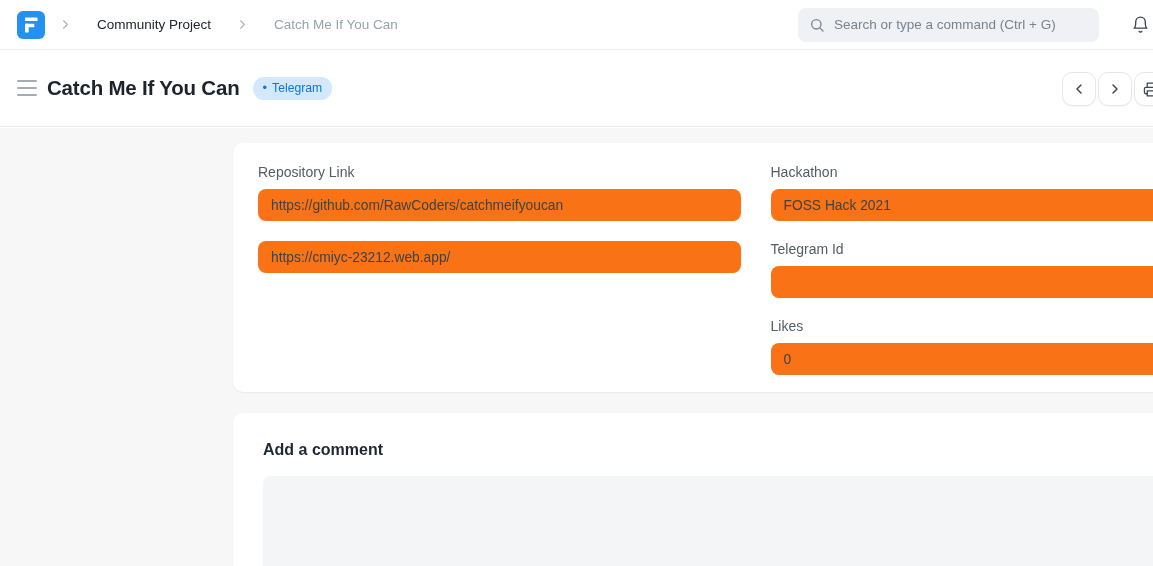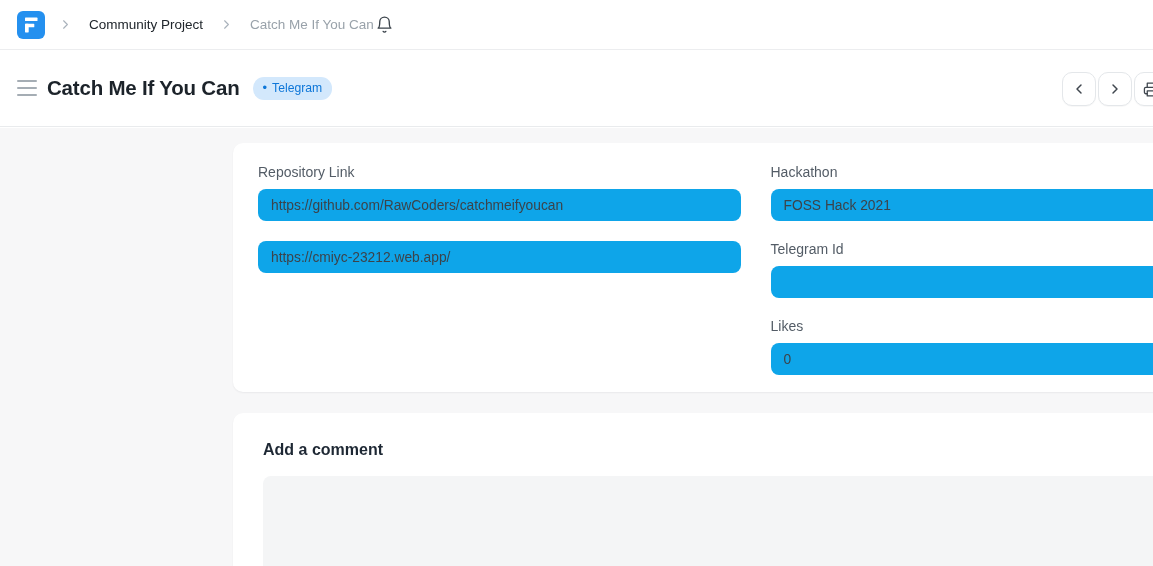--- a/index.html
+++ b/index.html
@@ -5,21 +5,21 @@
   html,body{margin:0;padding:0;background:#fff;}
   .page{position:relative;width:1153px;height:566px;overflow:hidden;
         font-family:"Liberation Sans","DejaVu Sans",sans-serif;background:#fff;}
 
   
   .navbar{position:absolute;top:0;left:0;width:1153px;height:50px;background:#fff;
           border-bottom:1px solid #ecedef;display:flex;align-items:center;
           padding:0 2px 0 17px;box-sizing:border-box;}
   .logo{width:28px;height:28px;border-radius:6px;background:#2490ef;display:flex;
         align-items:center;justify-content:center;flex:0 0 auto;cursor:pointer;}
-  .breadcrumb{display:flex;align-items:center;gap:16px;margin-left:13px;font-size:13.5px;}
+  .breadcrumb{display:flex;align-items:center;gap:24px;margin-left:13px;font-size:13.5px;}
   .crumb-sep{display:flex;align-items:center;color:#a9b2bb;}
   .crumb-link{color:#20262c;font-weight:500;cursor:pointer;white-space:nowrap;}
   .crumb-current{color:#99a2aa;white-space:nowrap;}
   .searchbar{margin-left:auto;margin-right:30px;width:301px;height:34px;background:#f0f1f4;
              border-radius:8px;display:flex;align-items:center;gap:7px;padding:0 11px;
              box-sizing:border-box;cursor:text;}
   .searchbar input{border:0;outline:0;background:transparent;flex:1;font-size:13.5px;
                    color:#4c555e;font-family:inherit;}
   .searchbar input::placeholder{color:#79838d;opacity:1;}
   .bell-btn{width:22px;height:26px;display:flex;align-items:center;justify-content:center;
@@ -43,21 +43,21 @@
             box-shadow:0 1px 1px rgba(0,0,0,0.03);box-sizing:border-box;}
 
   
   .body-area{position:absolute;top:128px;left:0;width:1153px;height:438px;background:#f7f7f8;}
   .card{position:absolute;background:#fff;border-radius:10px;
         box-shadow:0 1px 2px rgba(16,24,40,0.06);box-sizing:border-box;}
   .card-form{left:233px;top:15px;width:1045px;height:249px;padding:21px 25px 25px;}
   .form-grid{display:grid;grid-template-columns:1fr 1fr;column-gap:30px;}
   .field{margin-bottom:20px;}
   .field-label{display:block;font-size:14px;color:#535c66;margin-bottom:9px;}
-  .field input{display:block;width:100%;height:32px;background:#0ea5e9;border:0;outline:0;
+  .field input{display:block;width:100%;height:32px;background:#f97316;border:0;outline:0;
                border-radius:8px;padding:0 13px;box-sizing:border-box;font-size:13.8px;
                color:#3c434a;font-family:inherit;}
 
   .card-comments{left:233px;top:285px;width:1045px;height:330px;padding:28px 30px;}
   .comments-heading{font-size:16px;font-weight:700;color:#1e2834;margin:0 0 17px;}
   .comment-box{display:block;width:100%;height:220px;background:#f4f5f6;border:0;outline:0;
                border-radius:8px;resize:none;box-sizing:border-box;font-family:inherit;
                font-size:13.8px;color:#3c434a;padding:10px 13px;}
 </style>
 </head>
@@ -79,20 +79,29 @@
             <path d="M9 6l6 6-6 6"></path>
           </svg>
       </span>
       <span class="crumb-link">Community Project</span>
       <span class="crumb-sep">
         <svg width="15" height="15" viewBox="0 0 24 24" fill="none" stroke="#a9b2bb" stroke-width="1.8" stroke-linecap="round" stroke-linejoin="round">
             <path d="M9 6l6 6-6 6"></path>
           </svg>
       </span>
       <span class="crumb-current">Catch Me If You Can</span>
+    </div>
+    <div class="searchbar">
+      <span style="display:flex;">
+        <svg width="16" height="16" viewBox="0 0 24 24" fill="none" stroke="#7b858f" stroke-width="2" stroke-linecap="round">
+            <circle cx="11" cy="11" r="7"></circle>
+            <path d="M21 21l-4.3-4.3"></path>
+          </svg>
+      </span>
+      <input type="text" placeholder="Search or type a command (Ctrl + G)" style="">
     </div>
     <div class="bell-btn">
       <svg width="19" height="20" viewBox="0 0 24 24" fill="none" stroke="#3a424a" stroke-width="1.7" stroke-linecap="round" stroke-linejoin="round">
         <path d="M18 8a6 6 0 0 0-12 0c0 7-2 8-2 8h16s-2-1-2-8"></path>
         <path d="M13.7 20a2 2 0 0 1-3.4 0"></path>
       </svg>
     </div>
   </div>
 
   <div class="page-head">

